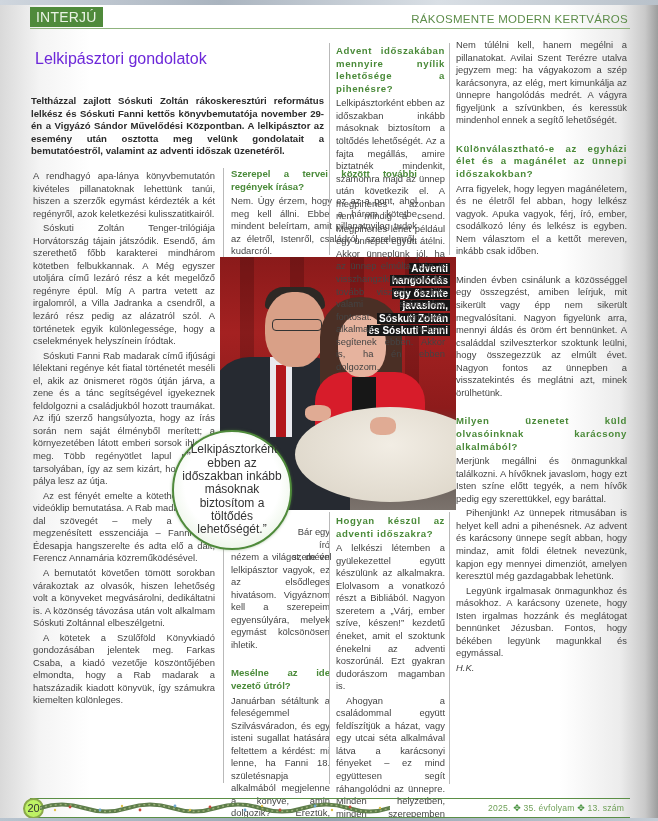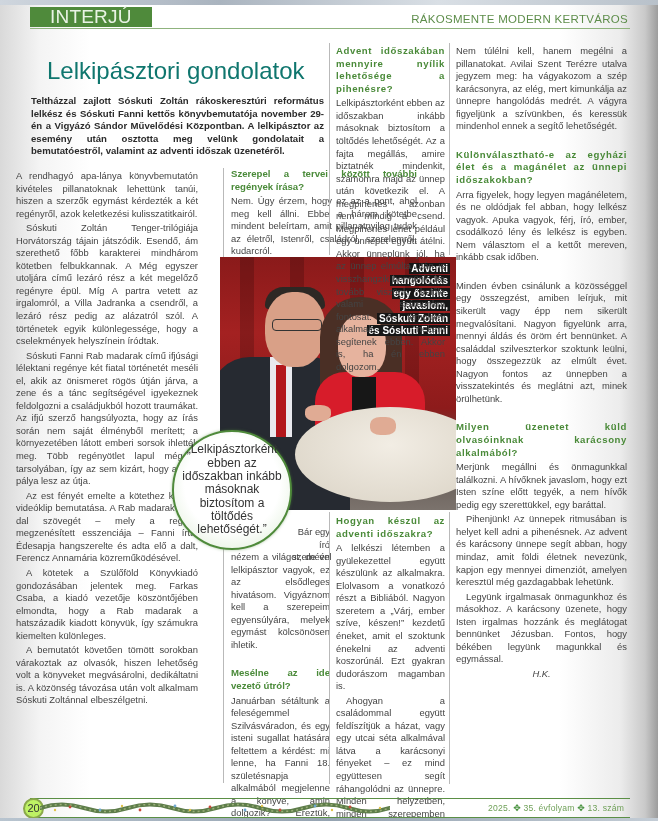--- a/index.html
+++ b/index.html
@@ -3,42 +3,42 @@
 <meta charset="utf-8">
 <style>
   html, body { margin:0; padding:0; }
   body {
     width:658px; height:821px; overflow:hidden; position:relative;
     background: linear-gradient(90deg, #d9d9d9 0px, #f4f4f4 40px, #ffffff 90px, #ffffff 560px, #ececec 620px, #c9c9c9 645px, #9d9d9d 658px);
     font-family: "Liberation Sans", sans-serif; color:#3a3a3a;
   }
   .topbar { position:absolute; left:0; top:0; width:658px; height:5px; background:linear-gradient(90deg,#cfd6de,#aab4bf,#d9dfe5,#b8c1ca); }
   .section-tag {
-    position:absolute; left:30px; top:7px; height:20px; padding:0 20px;
-    background:#4f8a3b; color:#e9f3e4; font-size:19px; line-height:20px; letter-spacing:0.2px;
+    position:absolute; left:30px; top:7px; height:20px; padding:0 6px;
+    background:#4f8a3b; color:#e9f3e4; font-size:14px; line-height:20px; letter-spacing:0.2px;
   }
   .pub-name { position:absolute; right:30px; top:13px; font-size:11.5px; color:#5d8d4a; letter-spacing:0.3px; }
   .header-rule { position:absolute; left:30px; top:28px; width:600px; height:1px; background:#8fb37d; }
 
-  .title { position:absolute; left:31px; top:44px; font-size:24px; line-height:22px; color:#0f766e; font-weight:normal; margin:16px; }
+  .title { position:absolute; left:31px; top:44px; font-size:16px; line-height:22px; color:#6d28d9; font-weight:normal; margin:4px; }
   .lead { position:absolute; left:31px; top:95px; width:293px; font-size:9.6px; line-height:12.6px; font-weight:bold; color:#2b2b2b; text-align:justify; margin:0; }
 
   .col { position:absolute; font-size:9.4px; line-height:12.55px; color:#444; text-align:justify; }
   .col p { margin:2px; }
   .col p.ind { text-indent:10px; }
   .col .gap { height:12px; }
   .q { color:#4a8a39; font-weight:bold; font-size:9.6px; line-height:12.6px; margin:0; }
   .q.spaced { letter-spacing:0.6px; }
 
-  .col1 { left:14px; top:168px; width:186px; }
+  .col1 { left:31px; top:168px; width:186px; }
   .col2 { left:229px; top:166px; width:190px; }
   .col2b { left:229px; top:551px; width:102px; }
   .col3 { left:334px; top:43px; width:113px; }
   .col3b { left:334px; top:513px; width:113px; }
-  .col4 { left:454px; top:43px; width:175px; }
+  .col4 { left:454px; top:37px; width:175px; }
 
   .vrule { position:absolute; width:1px; background:#b9b9b9; }
 
   .photo {
     position:absolute; left:220px; top:257px; width:236px; height:253px; overflow:hidden;
     background:linear-gradient(180deg,#8a1a1a 0%, #a42121 30%, #8d1b1b 60%, #5a4c46 75%, #7b736d 100%);
   }
   .photo .curtain { position:absolute; top:0; height:170px; width:14px; background:rgba(0,0,0,0.18); }
   .photo .table { position:absolute; left:75px; top:150px; width:190px; height:95px; border-radius:50%; background:radial-gradient(ellipse at 50% 40%, #f2ede4, #d9d2c4); }
   .photo .man-body { position:absolute; left:-10px; top:100px; width:140px; height:160px; border-radius:40px 40px 0 0; background:#262a31; }
@@ -58,21 +58,21 @@
   .caption span { display:inline; background:#161616; padding:0 2px; box-decoration-break:clone; -webkit-box-decoration-break:clone; }
 
   .pullquote {
     position:absolute; left:172px; top:430px; width:116px; height:116px; border-radius:50%;
     background:radial-gradient(circle at 50% 45%, #ffffff 55%, #eef6ea 75%, #cfe4c6 100%);
     border:2px solid #4f8a3b; box-shadow:0 0 3px rgba(79,138,59,0.5);
     display:flex; align-items:center; justify-content:center; text-align:center;
   }
   .pullquote p { margin:0; font-size:12px; line-height:13.3px; color:#333; padding:0 8px; }
 
-  .signature { text-align:center; font-style:italic; }
+  .signature { text-align:left; font-style:italic; }
 
   .footer-rule-top { position:absolute; left:30px; top:798px; width:600px; height:1px; background:#5b8f45; }
   .footer-rule-bot { position:absolute; left:30px; top:817px; width:600px; height:1px; background:#5b8f45; }
   .page-num {
     position:absolute; left:23px; top:798px; width:17px; height:17px; border-radius:50%;
     border:2px solid #8aa84a; background:#bef264; font-size:11px; line-height:17px; text-align:center; color:#333;
   }
   .garland { position:absolute; left:40px; top:799px; width:350px; height:18px; }
   .issue { position:absolute; right:34px; top:803px; font-size:8.6px; color:#6fa058; letter-spacing:0.2px; }
   .issue .sep { color:#3e8c34; font-size:9px; }
@@ -90,22 +90,22 @@
 <h1 class="title">
   <span>Lelkipásztori gondolatok</span><br>
 </h1>
 <p class="lead">Teltházzal zajlott Sóskuti Zoltán rákoskeresztúri református lelkész és Sóskuti Fanni kettős könyvbemutatója november 29-én a Vigyázó Sándor Művelődési Központban. A lelkipásztor az esemény után osztotta meg velünk gondolatait a bemutatóestről, valamint az adventi időszak üzenetéről.</p>
 
 <div class="col col1">
   <p>A rendhagyó apa-lánya könyvbemutatón kivételes pillanatoknak lehettünk tanúi, hiszen a szerzők egymást kérdezték a két regényről, azok keletkezési kulisszatitkairól.</p>
   <p class="ind">Sóskuti Zoltán Tenger-trilógiája Horvátország tájain játszódik. Esendő, ám szerethető főbb karakterei mindhárom kötetben felbukkannak. A Még egyszer utoljára című lezáró rész a két megelőző regényre épül. Míg A partra vetett az irgalomról, a Villa Jadranka a csendről, a lezáró rész pedig az alázatról szól. A történetek egyik különlegessége, hogy a cselekmények helyszínein íródtak.</p>
   <p class="ind">Sóskuti Fanni Rab madarak című ifjúsági lélektani regénye két fiatal történetét meséli el, akik az önismeret rögös útján járva, a zene és a tánc segítségével igyekeznek feldolgozni a családjukból hozott traumákat. Az ifjú szerző hangsúlyozta, hogy az írás során nem saját élményből merített; a környezetében látott emberi sorsok ihlették meg. Több regényötlet lapul még a tarsolyában, így az sem kizárt, hogy az írói pálya lesz az útja.</p>
   <p class="ind">Az est fényét emelte a kötethez készült videóklip bemutatása. A Rab madarak című dal szövegét – mely a regény megzenésített esszenciája – Fanni írta. Édesapja hangszerelte és adta elő a dalt, Ferencz Annamária közreműködésével.</p>
+  <p class="ind">A bemutatót követően tömött sorokban várakoztak az olvasók, hiszen lehetőség volt a könyveket megvásárolni, dedikáltatni is. A közönség távozása után volt alkalmam Sóskuti Zoltánnal elbeszélgetni.</p>
   <p class="ind">A kötetek a Szülőföld Könyvkiadó gondozásában jelentek meg. Farkas Csaba, a kiadó vezetője köszöntőjében elmondta, hogy a Rab madarak a hatszázadik kiadott könyvük, így számukra kiemelten különleges.</p>
-  <p class="ind">A bemutatót követően tömött sorokban várakoztak az olvasók, hiszen lehetőség volt a könyveket megvásárolni, dedikáltatni is. A közönség távozása után volt alkalmam Sóskuti Zoltánnal elbeszélgetni.</p>
 </div>
 
 <div class="vrule" style="left:223px; top:168px; height:615px;"></div>
 
 <div class="col col2">
   <p class="q">Szerepel a tervei között további regények írása?</p>
   <p>Nem. Úgy érzem, hogy ez az a pont, ahol meg kell állni. Ebbe a három kötetbe mindent beleírtam, amit pillanatnyilag tudok az életről, Istenről, családról, szerelemről, kudarcról.</p>
 </div>
 
 <div class="photo">
@@ -164,21 +164,21 @@
 
 </div>
 
 <div class="vrule" style="left:449px; top:43px; height:212px;"></div>
 <div class="vrule" style="left:449px; top:512px; height:272px;"></div>
 
 <div class="col col4">
   <p>Nem túlélni kell, hanem megélni a pillanatokat. Avilai Szent Terézre utalva jegyzem meg: ha vágyakozom a szép karácsonyra, az elég, mert kimunkálja az ünnepre hangolódás medrét. A vágyra figyeljünk a szívünkben, és keressük mindenhol ennek a segítő lehetőségét.</p>
   <div class="gap"></div>
   <p class="q spaced">Különválasztható-e az egyházi élet és a magánélet az ünnepi időszakokban?</p>
-  <p>Arra figyelek, hogy legyen magánéletem, és ne oldódjak fel abban, hogy lelkész vagyok. Apuka vagyok, férj, író, ember, csodálkozó lény és lelkész is egyben. Nem választom el a kettőt mereven, inkább csak időben.</p>
+  <p>Arra figyelek, hogy legyen magánéletem, és ne életről fel abban, hogy lelkész vagyok. Apuka vagyok, férj, író, ember, csodálkozó lény és lelkész is egyben. Nem választom el a kettőt mereven, inkább csak időben.</p>
   <div class="gap"></div>
   <p>Minden évben csinálunk a közösséggel egy összegzést, amiben leírjuk, mit sikerült vagy épp nem sikerült megvalósítani. Nagyon figyelünk arra, mennyi áldás és öröm ért bennünket. A családdal szilveszterkor szoktunk leülni, hogy összegezzük az elmúlt évet. Nagyon fontos az ünnepben a visszatekintés és meglátni azt, minek örülhetünk.</p>
   <div class="gap"></div>
   <p class="q spaced">Milyen üzenetet küld olvasóinknak karácsony alkalmából?</p>
   <p>Merjünk megállni és önmagunkkal találkozni. A hívőknek javaslom, hogy ezt Isten színe előtt tegyék, a nem hívők pedig egy szerettükkel, egy baráttal.</p>
   <p class="ind">Pihenjünk! Az ünnepek ritmusában is helyet kell adni a pihenésnek. Az advent és karácsony ünnepe segít abban, hogy mindaz, amit földi életnek nevezünk, kapjon egy mennyei dimenziót, amelyen keresztül még gazdagabbak lehetünk.</p>
   <p class="ind">Legyünk irgalmasak önmagunkhoz és másokhoz. A karácsony üzenete, hogy Isten irgalmas hozzánk és meglátogat bennünket Jézusban. Fontos, hogy békében legyünk magunkkal és egymással.</p>
   <p class="signature">H.K.</p>
 </div>
 

